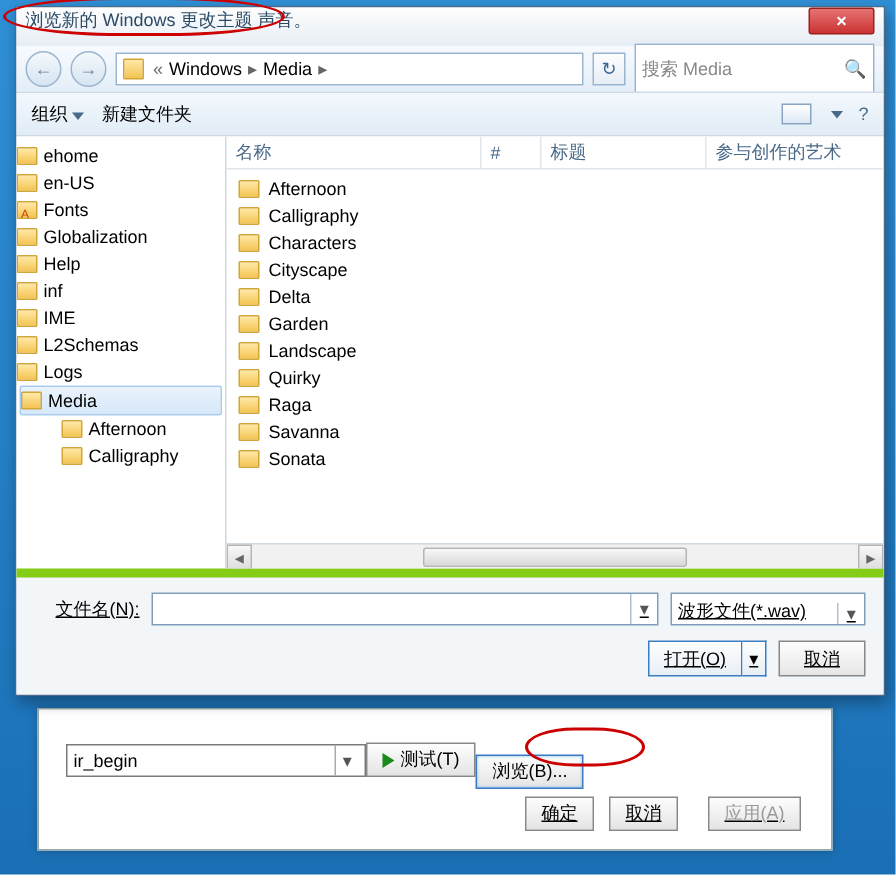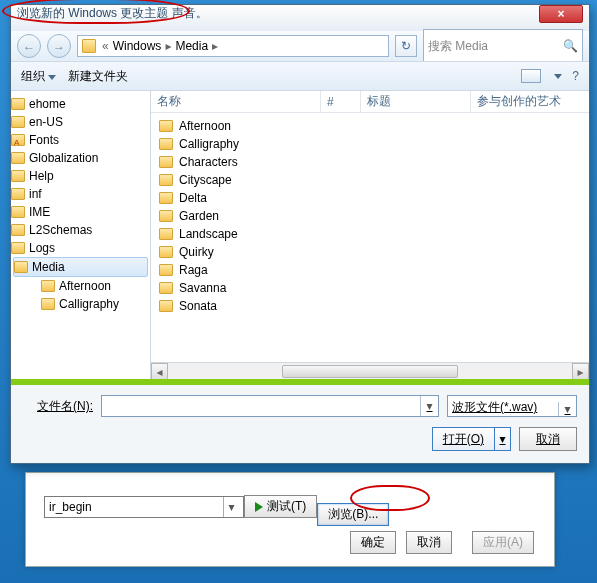--- a/index.html
+++ b/index.html
@@ -11,21 +11,21 @@
   .ann2 { left: 350px; top: 485px; width: 80px; height: 26px; }
 
   
   .bgwin { position: absolute; left: 25px; top: 472px; width: 530px; height: 95px; background: #fff; border: 1px solid #9aa; box-shadow: 0 0 6px rgba(0,0,0,.25); }
   .bgrow1 { position: absolute; left: 18px; top: 14px; display: flex; align-items: center; }
   .combo { width: 200px; height: 22px; border: 1px solid #7a7a7a; background:#fff; display:flex; align-items:center; justify-content:space-between; padding:0 4px;}
   .combo .dd { border-left:1px solid #aaa; width:16px; height:100%; display:flex; align-items:center; justify-content:center; color:#555;}
   .btn { height: 23px; border:1px solid #888; background:linear-gradient(#fdfdfd,#e4e4e4); padding:0 10px; display:flex; align-items:center; gap:4px; cursor:pointer;}
   .btn.def { border:1px solid #3b7cc3; box-shadow:0 0 2px #6cb3ef inset;margin-top:16px;}
   .playicon { width:0;height:0;border-left:8px solid #1a8a1a;border-top:5px solid transparent;border-bottom:5px solid transparent;}
-  .bgrow2 { position:absolute; right:20px; bottom:12px; display:flex; gap:10px;}
+  .bgrow2 { position:absolute; right:20px; bottom:12px; display:flex; gap:10px;text-decoration:underline;}
   .btn.dis { color:#9a9a9a;margin-left:10px; }
 
   
   .dlg { position:absolute; left:10px; top:4px; width:580px; height:460px; background:#fff; border:1px solid #4a6a8a; box-shadow:2px 4px 10px rgba(0,0,0,.35); display:flex; flex-direction:column;}
   .titlebar { height:26px; background:linear-gradient(#fefefe,#e6edf4); display:flex; align-items:flex-start; justify-content:space-between; padding:0 6px;}
   .title { color:#2b4a66; }
   .closebtn { width:44px; height:18px; background:linear-gradient(#e57373,#c33); color:#fff; border:1px solid #9c2020; border-radius:2px; display:flex; align-items:center; justify-content:center; font-weight:bold;}
   .addrrow { height:30px; background:linear-gradient(#f7fbff,#e4eef8); display:flex; align-items:center; padding:3px 6px; gap:6px;}
   .navbtn { width:24px;height:24px;border:1px solid #9bb4cf;border-radius:50%;background:linear-gradient(#f4f8fc,#d7e5f2); display:flex;align-items:center;justify-content:center;color:#6a86a2;}
   .addrbar { flex:1; height:22px; border:1px solid #9bb4cf; background:#fff; display:flex; align-items:center; padding:0 4px; overflow:hidden;}

